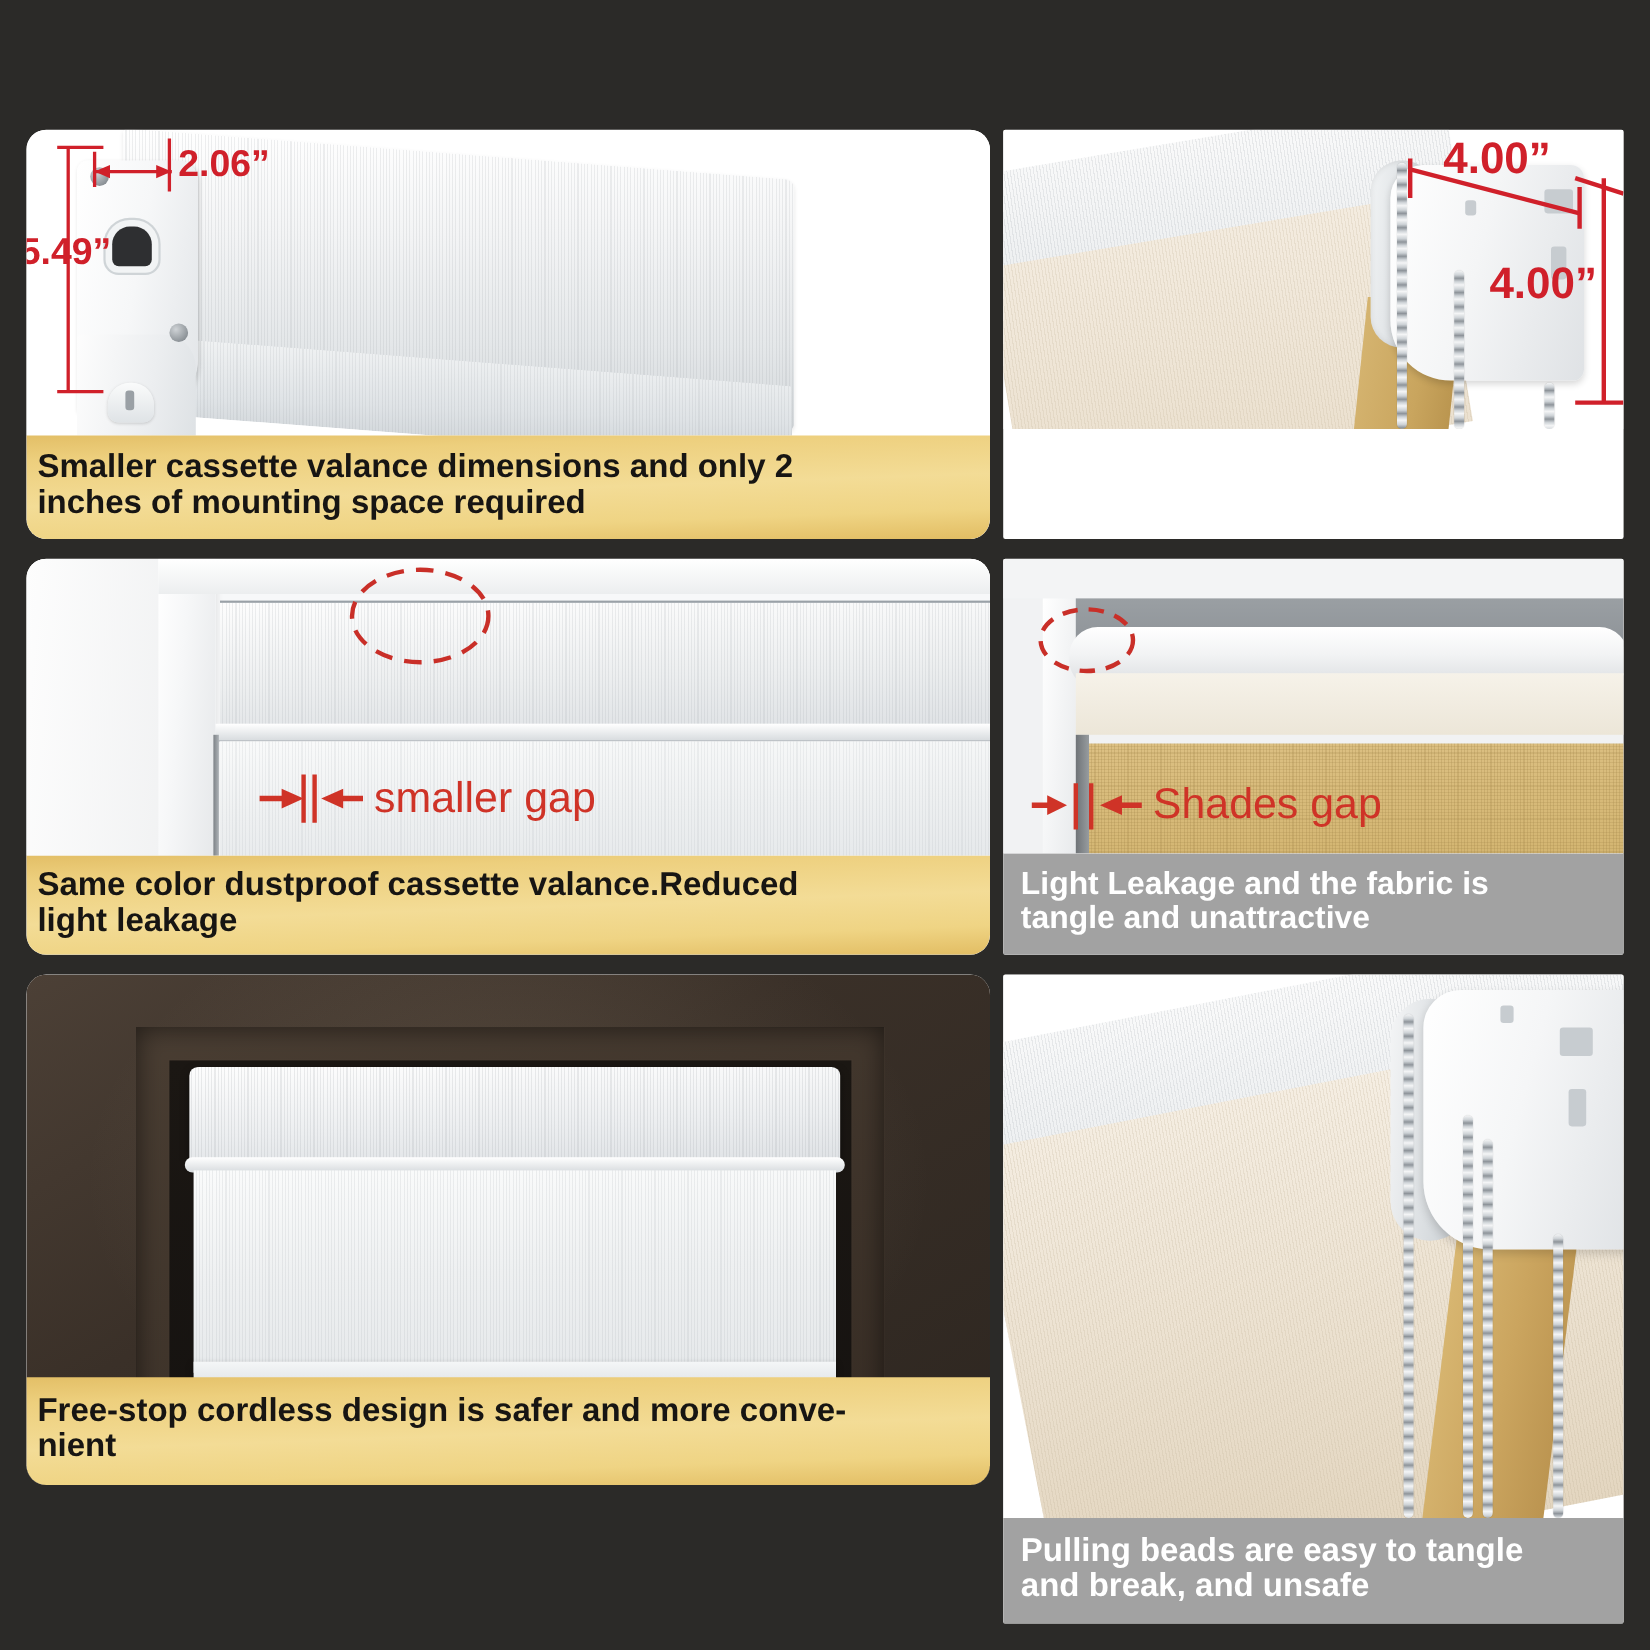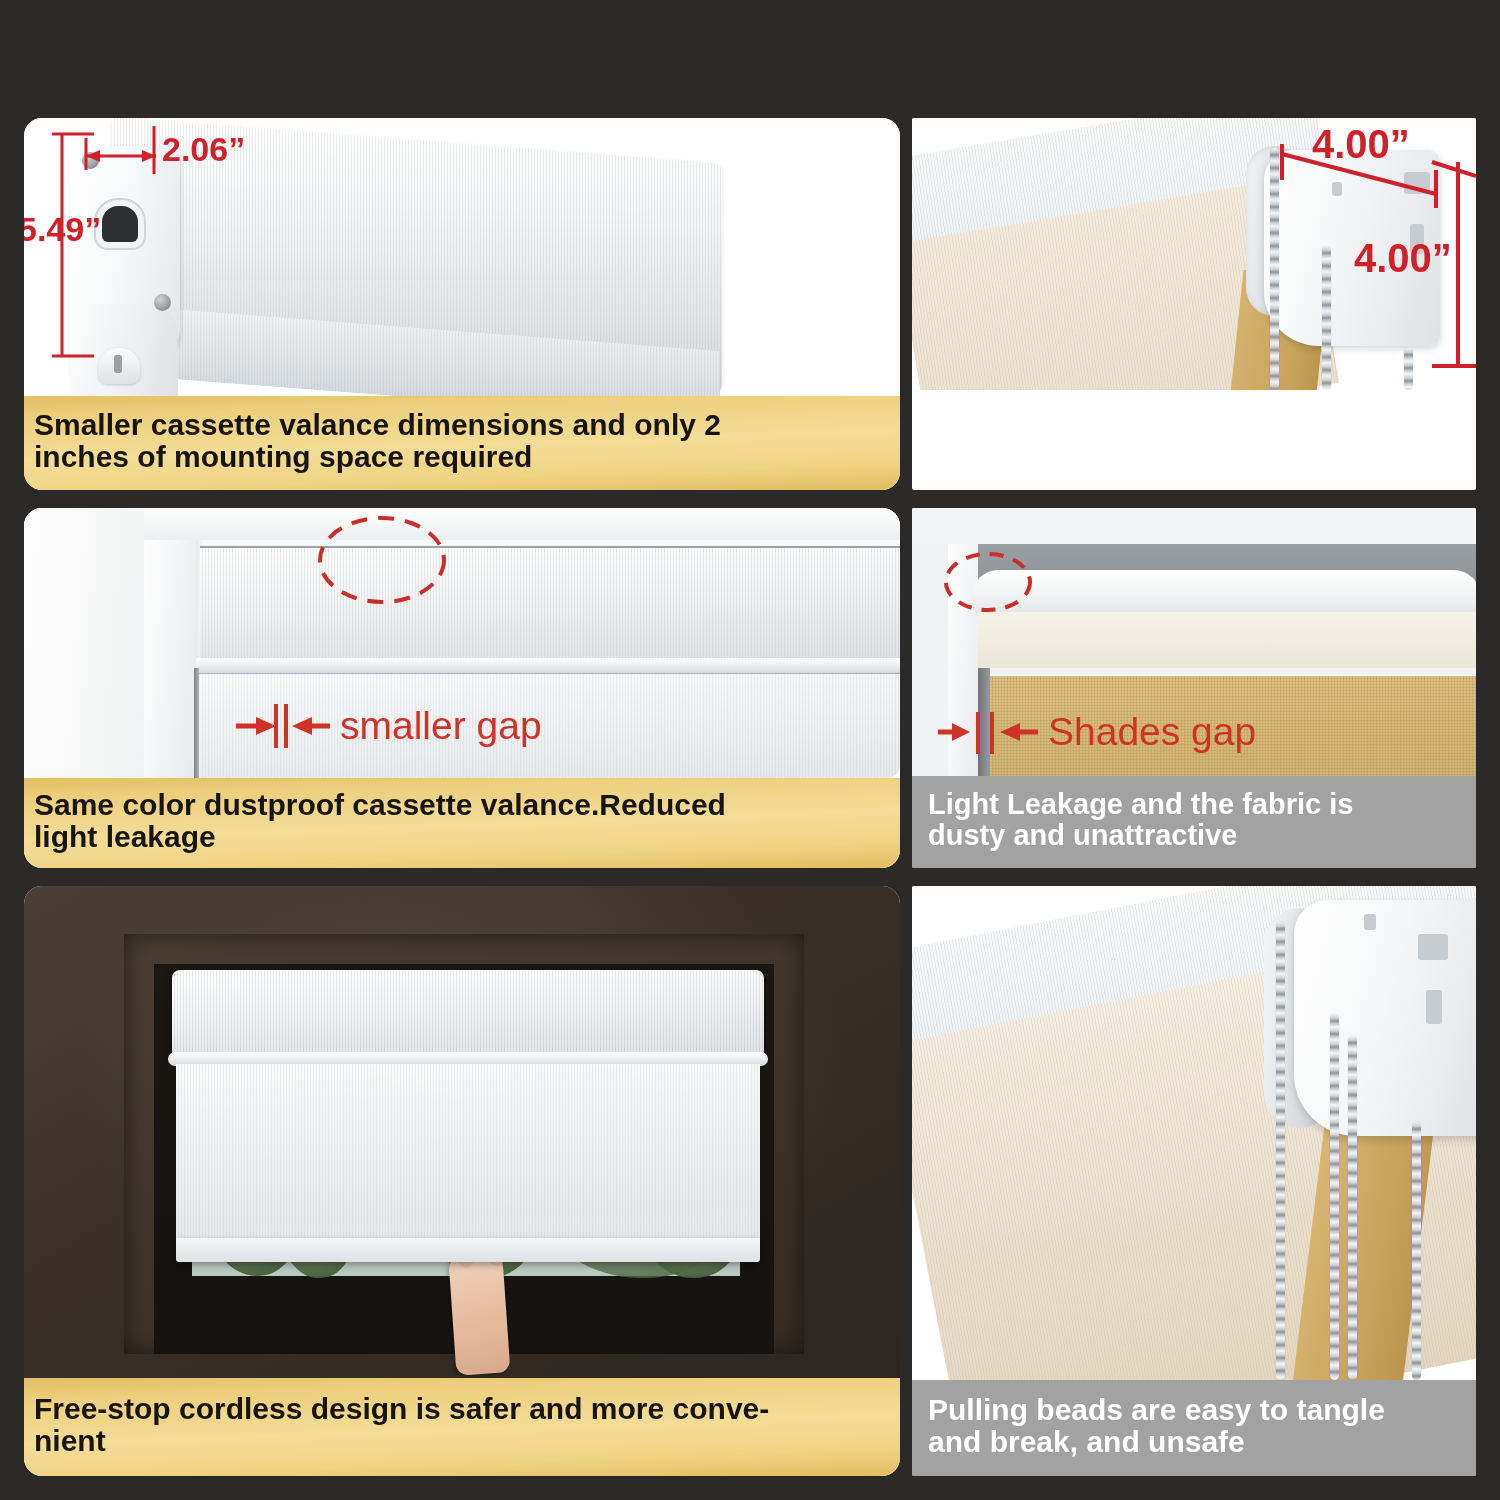--- a/index.html
+++ b/index.html
@@ -439,21 +439,21 @@
         <line x1="520" y1="248" x2="564" y2="248" stroke="#d0202a" stroke-width="4"></line>
       </svg>
 
       <div class="dim-label" style="left:400px; top:4px; font-size:40px;">4.00”</div>
       <div class="dim-label" style="left:442px; top:118px; font-size:40px;">4.00”</div>
     </div>
 
   </div>
 
   <div class="panel left" style="left:24px; top:508px; width:876px; height:360px;">
-    <div class="photo" style="height:270px;border-radius:13px;">
+    <div class="photo" style="height:270px;">
       <div class="p3-bg"></div>
       <div class="p3-wall"></div>
       <div class="p3-frame"></div>
       <div class="p3-frame-top"></div>
       <div class="p3-cassette"></div>
       <div class="p3-rail"></div>
       <div class="p3-shade"></div>
       <div class="p3-gapline"></div>
 
       <svg class="annot-svg" width="876" height="270">
@@ -496,25 +496,25 @@
         <line x1="80" y1="204" x2="80" y2="246" stroke="#cf3327" stroke-width="4"></line>
         <line x1="126" y1="224" x2="96" y2="224" stroke="#cf3327" stroke-width="5"></line>
         <polygon points="88,224 108,215 108,233" fill="#cf3327"></polygon>
       </svg>
 
       <div class="gap-label" style="left:136px; top:202px; font-size:39px;">Shades gap</div>
     </div>
 
     <div class="caption caption-bad" style="height:92px;">
       <div class="caption-text" style="font-size:29px;">Light Leakage and the fabric is
-dusty and unattractive</div>
+tangle and unattractive</div>
     </div>
   </div>
 
-  <div class="panel left" style="left:24px; top:886px; width:876px; height:590px;">
+  <div class="panel left" style="left:24px; top:886px; width:876px; height:464px;">
     <div class="photo" style="height:492px;">
       <div class="p5-bg"></div>
       <div class="p5-wallglow"></div>
       <div class="p5-frame"></div>
       <div class="p5-glass"></div>
       <div class="p5-sky"></div>
 
       <div class="p5-tree" style="left:182px; top:262px; width:96px; height:128px;"></div>
       <div class="p5-tree" style="left:256px; top:296px; width:74px; height:96px;"></div>
       <div class="p5-tree" style="left:400px; top:246px; width:118px; height:146px;"></div>

